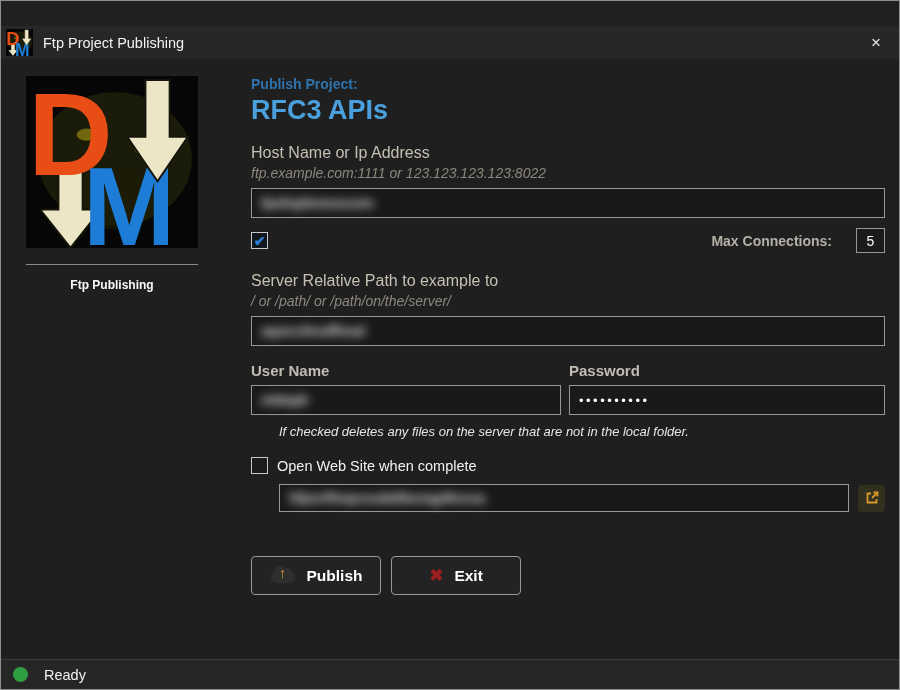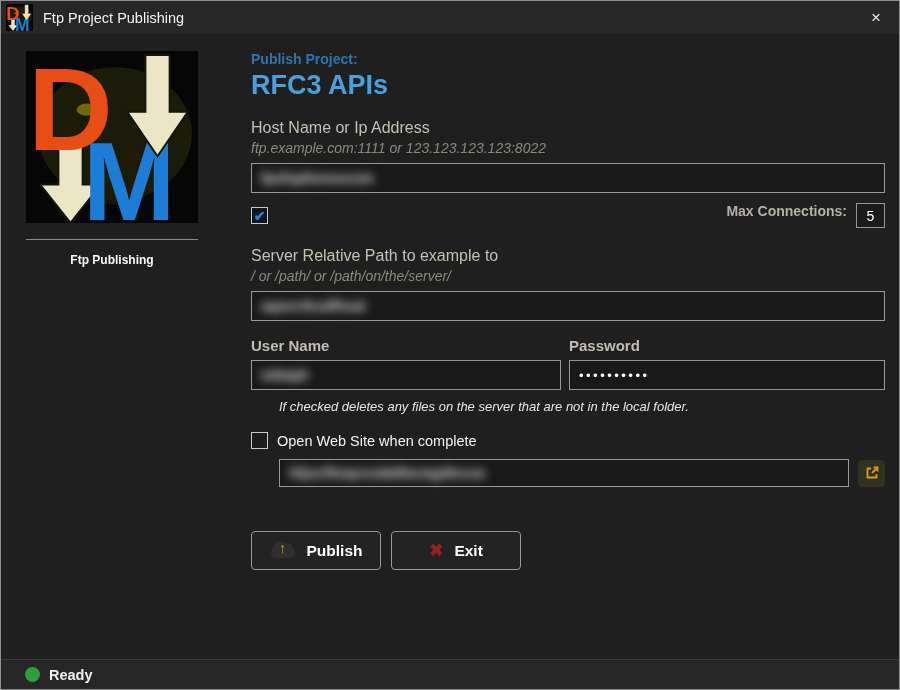--- a/index.html
+++ b/index.html
@@ -6,21 +6,21 @@
   html,body { background:#333; font-family:"Liberation Sans", sans-serif; }
   .window {
     position:relative; width:900px; height:690px;
     background:#202020; border:1px solid #8f8f8f;
     display:flex; flex-direction:column; overflow:hidden;
     color:#f0f0f0;
   }
   
   .titlebar {
     height:33px; background:#272727; display:flex; align-items:center;
-    padding-left:5px; flex:0 0 auto;
+    padding-left:5px; flex:0 0 auto;margin-top:25px;
   }
   .titlebar-icon { width:27px; height:27px; flex:0 0 auto; }
   .titlebar-title { margin-left:10px; font-size:14.5px; color:#f2f2f2; }
   .close-btn {
     margin-left:auto; width:46px; height:33px; display:flex; align-items:center;
     justify-content:center; font-size:17px; color:#e6e6e6; cursor:default;
     font-weight:400;
   }
   
   .body { flex:1 1 auto; display:flex; background:#1f1f1f; }
@@ -46,21 +46,21 @@
   
   .check-row { display:flex; align-items:center; gap:9px; }
   .checkbox {
     width:17px; height:17px; border:1px solid #c8c8c8; background:#1c1c1c;
     display:flex; align-items:center; justify-content:center; flex:0 0 auto;
   }
   .checkbox.checked { background:#12171e; }
   .checkbox .mark { color:#2a80d8; font-size:14px; font-weight:bold; line-height:1; }
   .check-label { font-size:14.5px; color:#f2f2f2; }
   .secure-row { margin-top:10px; display:flex; align-items:center; justify-content:space-between; }
-  .maxconn { display:flex; gap:9px; }
+  .maxconn { display:flex; align-items:center; gap:24px; }
   .maxconn-label { font-size:14px; font-weight:bold; color:#b5b0a8; }
   .num-input {
     width:29px; height:25px; border:1px solid #979797; background:#1b1b1b;
     display:flex; align-items:center; justify-content:center; font-size:14px; color:#fff;
   }
   .row-delete { margin-top:21px; }
   .delete-note { margin:9px 0 0 28px; font-size:13px; font-style:italic; color:#e6e6e6; }
   .row-open { margin-top:18px; }
   
   .cred-row { margin-top:16px; display:flex; gap:8px; }
@@ -84,21 +84,21 @@
   }
   .cloud-wrap { position:relative; width:26px; height:15px; }
   .cloud { position:absolute; left:1px; bottom:0; width:24px; height:11px; background:#2f2f2f; border-radius:7px; }
   .cloud::before { content:''; position:absolute; width:13px; height:13px; border-radius:50%; background:#2f2f2f; top:-6px; left:3px; }
   .cloud::after  { content:''; position:absolute; width:9px; height:9px; border-radius:50%; background:#2f2f2f; top:-4px; right:3px; }
   .cloud-arrow { position:absolute; left:0; right:0; top:-3px; text-align:center; color:#d8a128; font-size:14px; font-weight:bold; }
   .exit-x { color:#9c1f1f; font-size:17px; font-weight:bold; }
   
   .statusbar {
     height:30px; flex:0 0 auto; background:#262626; border-top:1px solid #3a3a3a;
-    display:flex; align-items:center; padding-left:24px; gap:9px;font-weight:bold;
+    display:flex; align-items:center; padding-left:12px; gap:16px;
   }
   .status-dot { width:15px; height:15px; border-radius:50%; background:#2f9e41; }
   .status-text { font-size:14.5px; color:#f0f0f0; }
   .defs-svg { position:absolute; width:0; height:0; overflow:hidden; }
 </style>
 </head>
 <body>
 
 <svg class="defs-svg" aria-hidden="true">
   <symbol id="dm-logo" viewBox="0 0 170 170">

